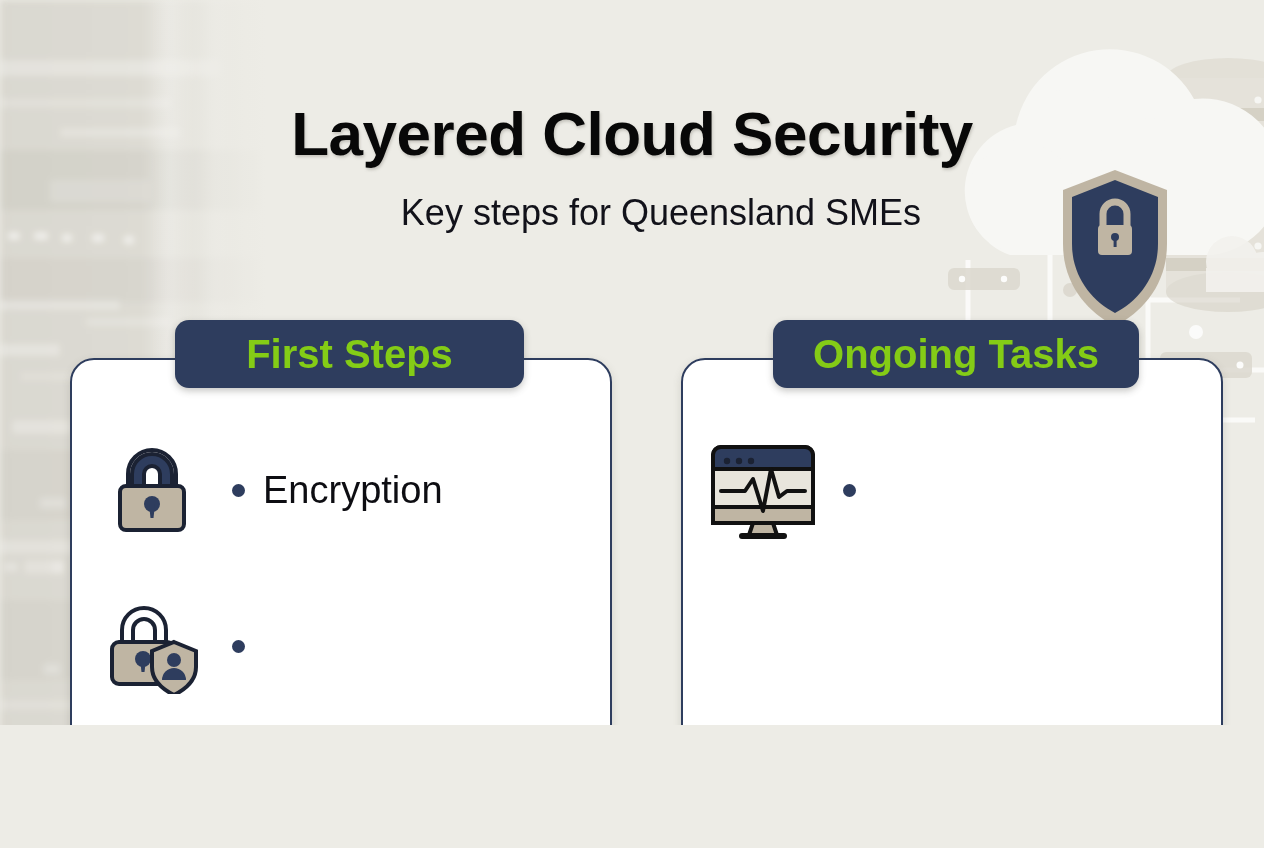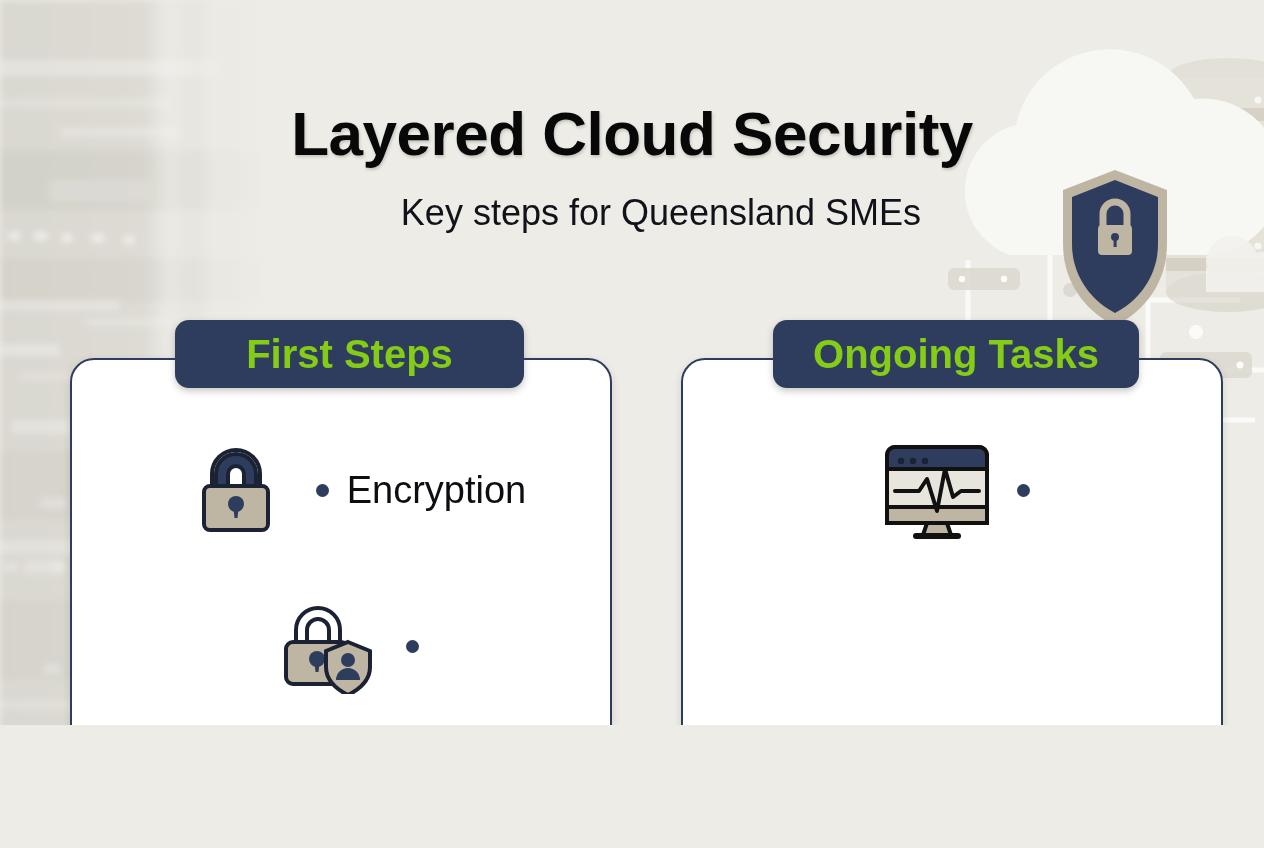--- a/index.html
+++ b/index.html
@@ -108,21 +108,20 @@
     z-index: 3;
   }
   .card.left  .card-header { left: 103px; width: 349px; }
   .card.right .card-header { left: 90px;  width: 366px; }
 
   .rows { position: absolute; left: 0; top: 52px; width: 100%; }
   .row {
     display: flex;
     align-items: center;
     height: 156px;
-    justify-content: center;
   }
   .row .ico {
     width: 160px;
     display: flex;
     align-items: center;
     justify-content: center;
     flex: 0 0 160px;
   }
   .row .bullet {
     width: 13px; height: 13px;

